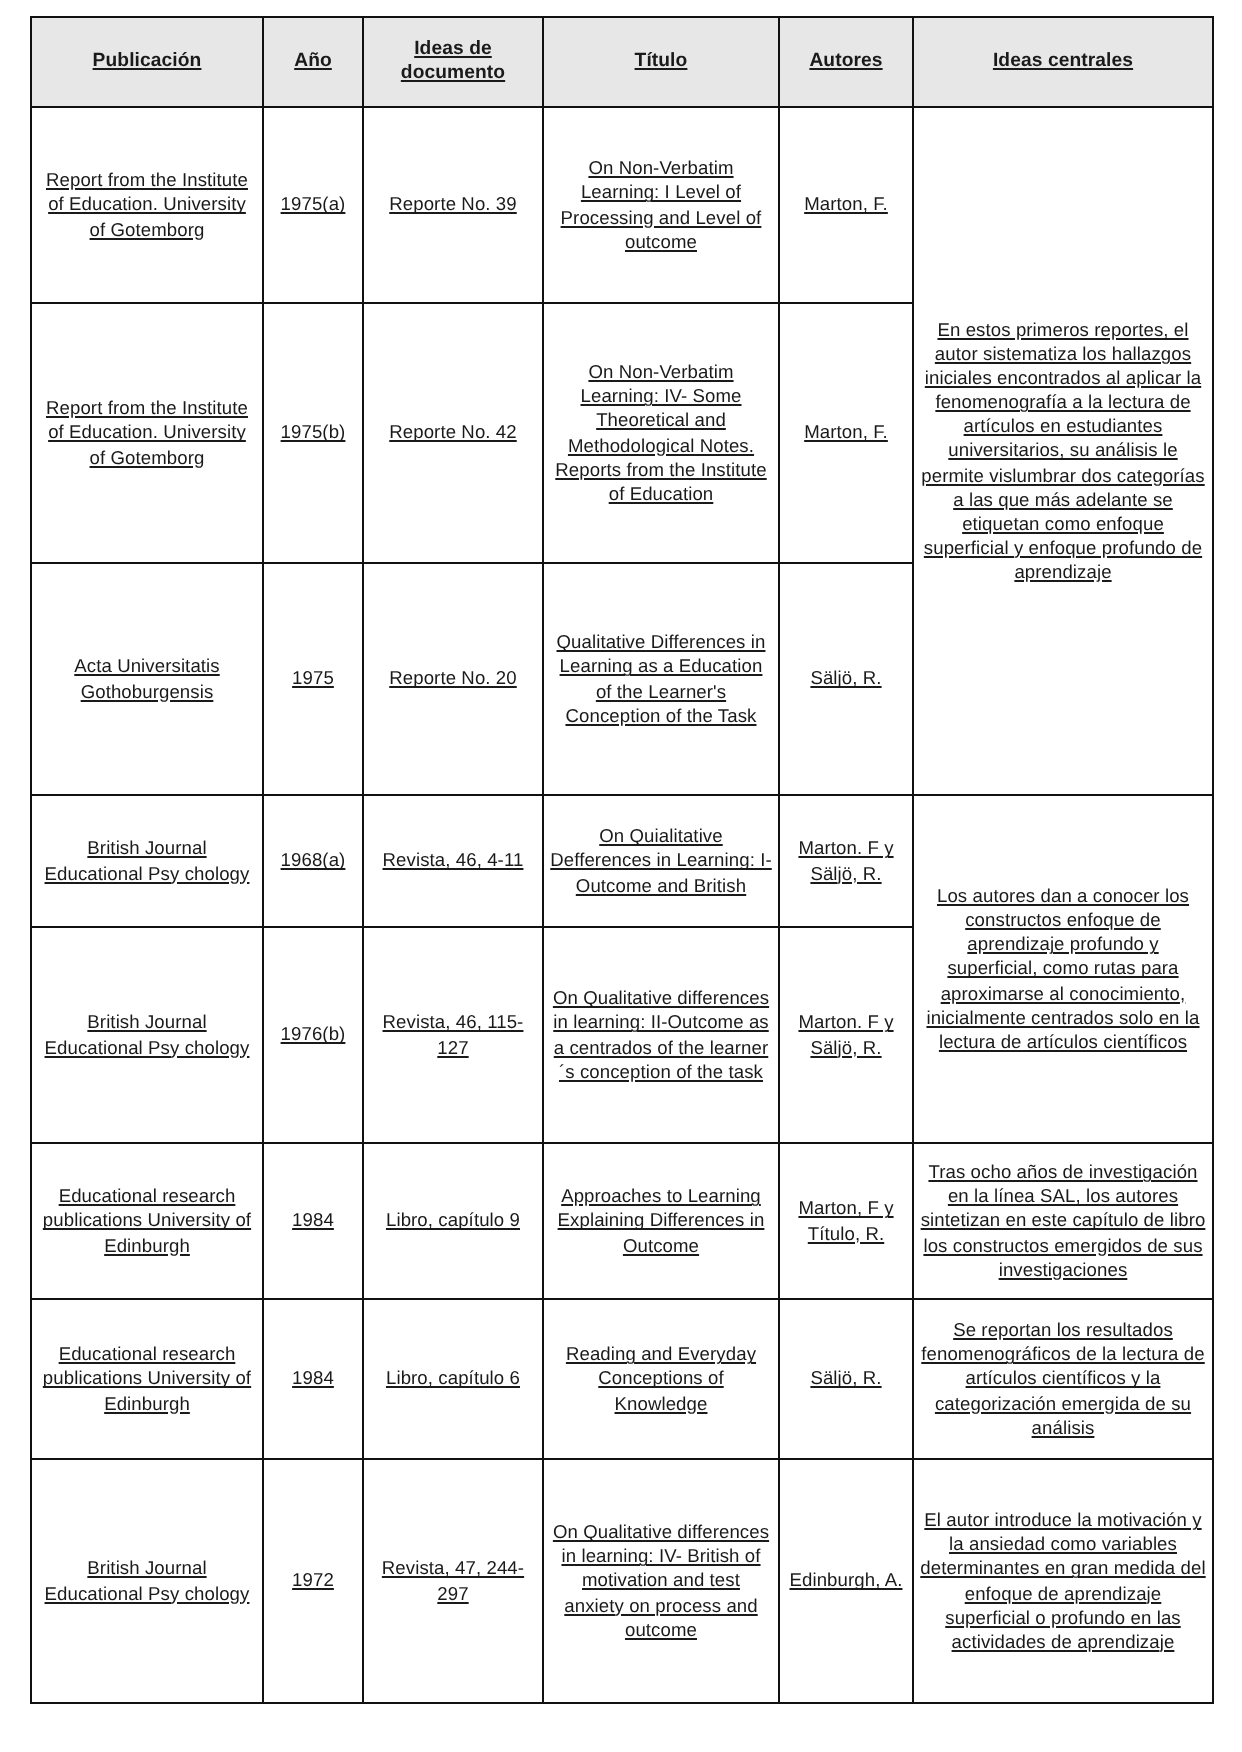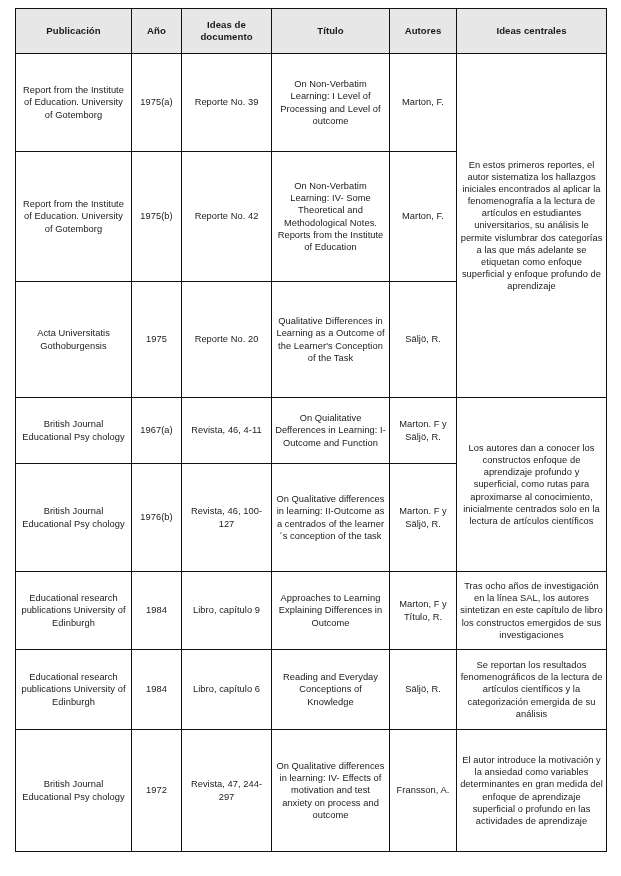--- a/index.html
+++ b/index.html
@@ -13,20 +13,21 @@
     font-family: "Liberation Sans", sans-serif;
     color: #1a1a1a;
     overflow: hidden;
   }
 
   .table-wrap {
     position: absolute;
     left: 15px;
     top: 8px;
     width: 591px;
+    text-decoration: underline;
   }
 
   table.lit-table {
     border-collapse: collapse;
     table-layout: fixed;
     width: 591px;
     border: 1.6px solid #111111;
   }
 
   table.lit-table th,
@@ -105,37 +106,37 @@
         <td>1975(b)</td>
         <td>Reporte No. 42</td>
         <td>On Non-Verbatim Learning: IV- Some Theoretical and Methodological Notes. Reports from the Institute of Education</td>
         <td>Marton, F.</td>
       </tr>
 
       <tr style="height:116px">
         <td>Acta Universitatis Gothoburgensis</td>
         <td>1975</td>
         <td>Reporte No. 20</td>
-        <td>Qualitative Differences in Learning as a Outcome of the Learner's Conception of the Task</td>
+        <td>Qualitative Differences in Learning as a Education of the Learner's Conception of the Task</td>
         <td>Säljö, R.</td>
       </tr>
 
       <tr style="height:66px">
         <td>British Journal Educational Psy chology</td>
-        <td>1967(a)</td>
+        <td>1968(a)</td>
         <td>Revista, 46, 4-11</td>
-        <td>On Quialitative Defferences in Learning: I-Outcome and Function</td>
+        <td>On Quialitative Defferences in Learning: I-Outcome and British</td>
         <td>Marton. F y Säljö, R.</td>
         <td class="ideas-cell" rowspan="2">Los autores dan a conocer los constructos enfoque de aprendizaje profundo y superficial, como rutas para aproximarse al conocimiento, inicialmente centrados solo en la lectura de artículos científicos</td>
       </tr>
 
       <tr style="height:108px">
         <td>British Journal Educational Psy chology</td>
         <td>1976(b)</td>
-        <td>Revista, 46, 100-127</td>
+        <td>Revista, 46, 115-127</td>
         <td>On Qualitative differences in learning: II-Outcome as a centrados of the learner´s conception of the task</td>
         <td>Marton. F y Säljö, R.</td>
       </tr>
 
       <tr style="height:78px">
         <td>Educational research publications University of Edinburgh</td>
         <td>1984</td>
         <td>Libro, capítulo 9</td>
         <td>Approaches to Learning Explaining Differences in Outcome</td>
         <td>Marton, F y Título, R.</td>
@@ -148,20 +149,20 @@
         <td>Libro, capítulo 6</td>
         <td>Reading and Everyday Conceptions of Knowledge</td>
         <td>Säljö, R.</td>
         <td class="ideas-cell">Se reportan los resultados fenomenográficos de la lectura de artículos científicos y la categorización emergida de su análisis</td>
       </tr>
 
       <tr style="height:122px">
         <td>British Journal Educational Psy chology</td>
         <td>1972</td>
         <td>Revista, 47, 244-297</td>
-        <td>On Qualitative differences in learning: IV- Effects of motivation and test anxiety on process and outcome</td>
-        <td>Fransson, A.</td>
+        <td>On Qualitative differences in learning: IV- British of motivation and test anxiety on process and outcome</td>
+        <td>Edinburgh, A.</td>
         <td class="ideas-cell">El autor introduce la motivación y la ansiedad como variables determinantes en gran medida del enfoque de aprendizaje superficial o profundo en las actividades de aprendizaje</td>
       </tr>
 
     </tbody>
   </table>
 </div>
 
 </body></html>

